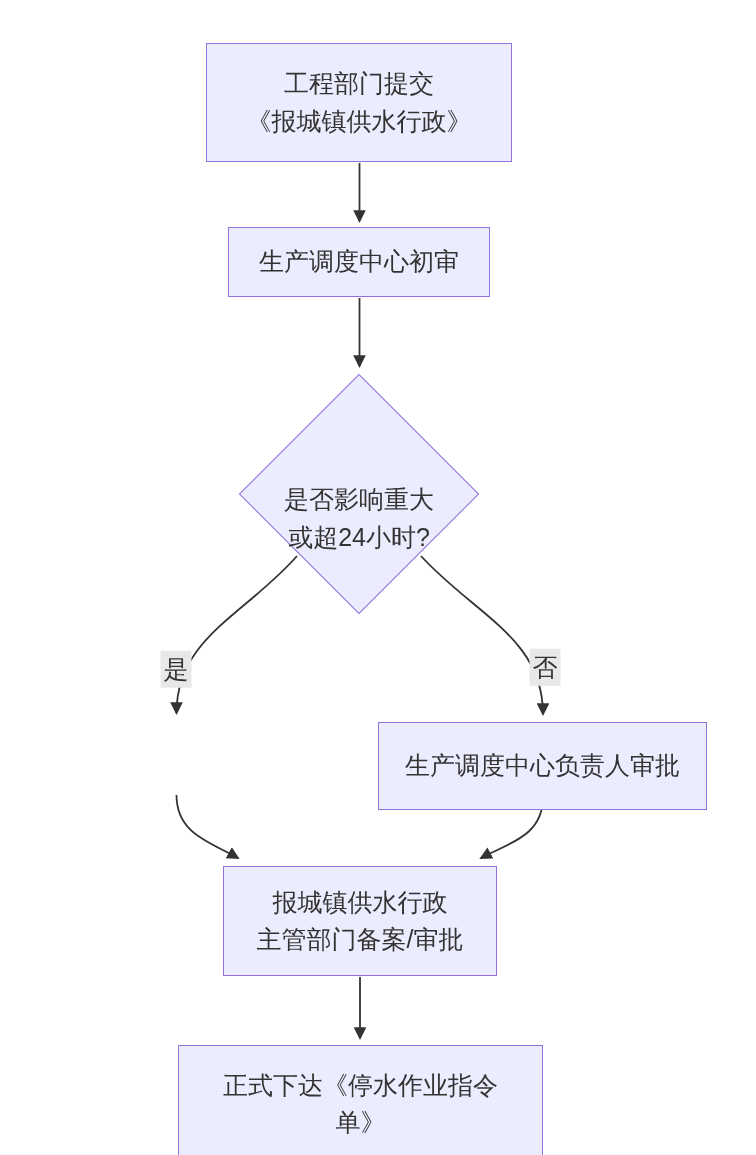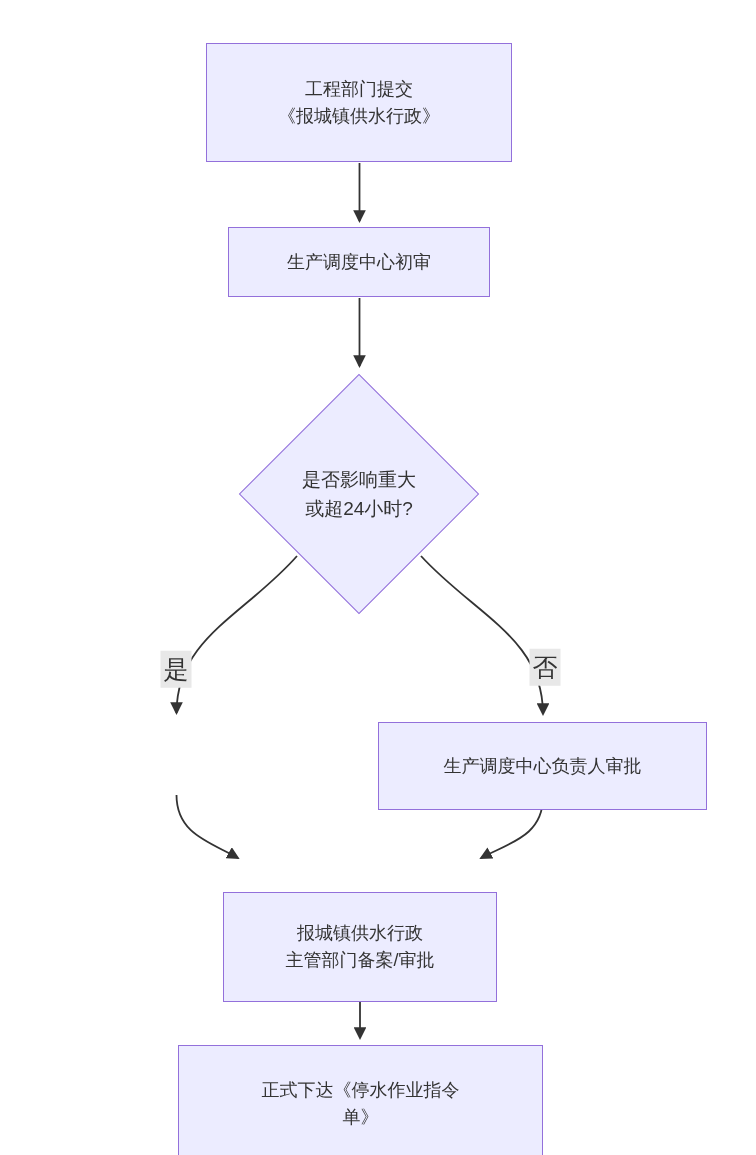--- a/index.html
+++ b/index.html
@@ -26,43 +26,44 @@
   }
   .node {
     position: absolute;
     box-sizing: border-box;
     background: #ECECFF;
     border: 1.5px solid #9370DB;
     display: flex;
     flex-direction: column;
     align-items: center;
     justify-content: center;
-    font-size: 18px;
+    font-size: 25px;
     line-height: 1.5;
     color: #333333;
     text-align: center;
   }
   .node span { display: block; white-space: nowrap; }
   .diamond-shape {
     position: absolute;
     width: 170px;
     height: 170px;
     box-sizing: border-box;
     background: #ECECFF;
     border: 1.5px solid #9370DB;
     transform: rotate(45deg);
   }
   .diamond-text {
     position: absolute;
     width: 230px;
     transform: translate(-50%, -50%);
     text-align: center;
-    font-size: 19px;
+    font-size: 25px;
     line-height: 1.5;
     color: #333333;
+    margin-top: 24px;
   }
   .diamond-text span { display: block; white-space: nowrap; }
   .edge-label {
     position: absolute;
     transform: translate(-50%, -50%);
     background: #e8e8e8;
     padding: 2px 3px;
     font-size: 25px;
     line-height: 1.3;
     color: #333333;
@@ -106,21 +107,21 @@
   </div>
 
   <div class="edge-label" style="left:176px; top:669px;">是</div>
   <div class="edge-label" style="left:545px; top:667px;">否</div>
 
 
   <div class="node" style="left:378px; top:722px; width:329px; height:88px;">
     <span>生产调度中心负责人审批</span>
   </div>
 
-  <div class="node" style="left:223px; top:866px; width:274px; height:110px;margin-top:26px;">
+  <div class="node" style="left:223px; top:866px; width:274px; height:110px;">
     <span>报城镇供水行政</span>
     <span>主管部门备案/审批</span>
   </div>
 
   <div class="node" style="left:178px; top:1045px; width:365px; height:118px;">
     <span>正式下达《停水作业指令</span>
     <span>单》</span>
   </div>
 
 </div>

